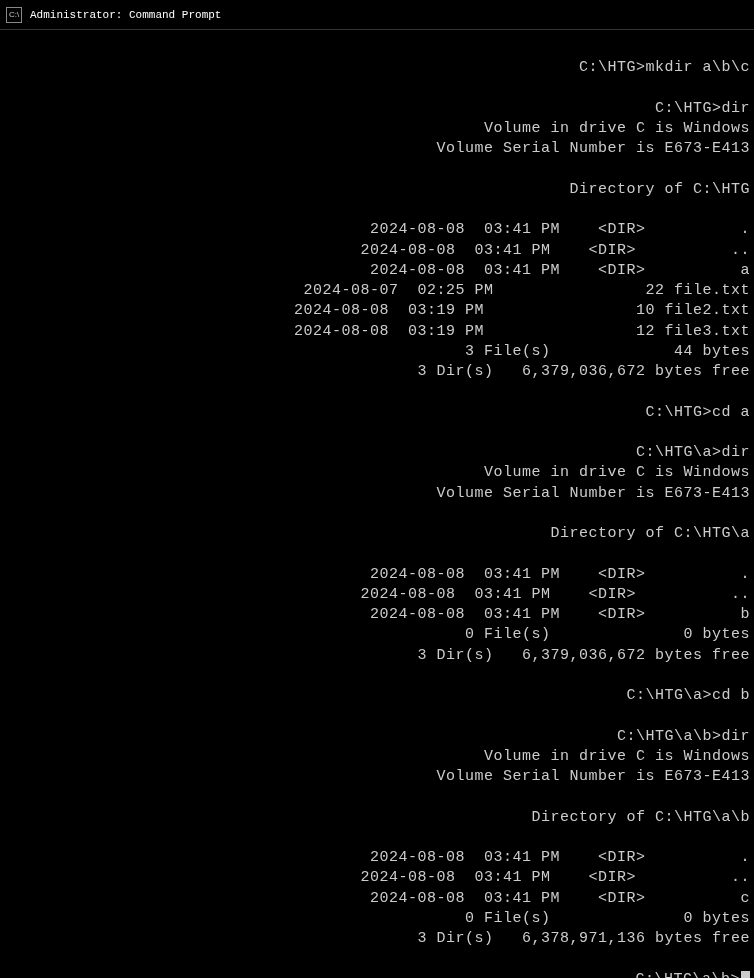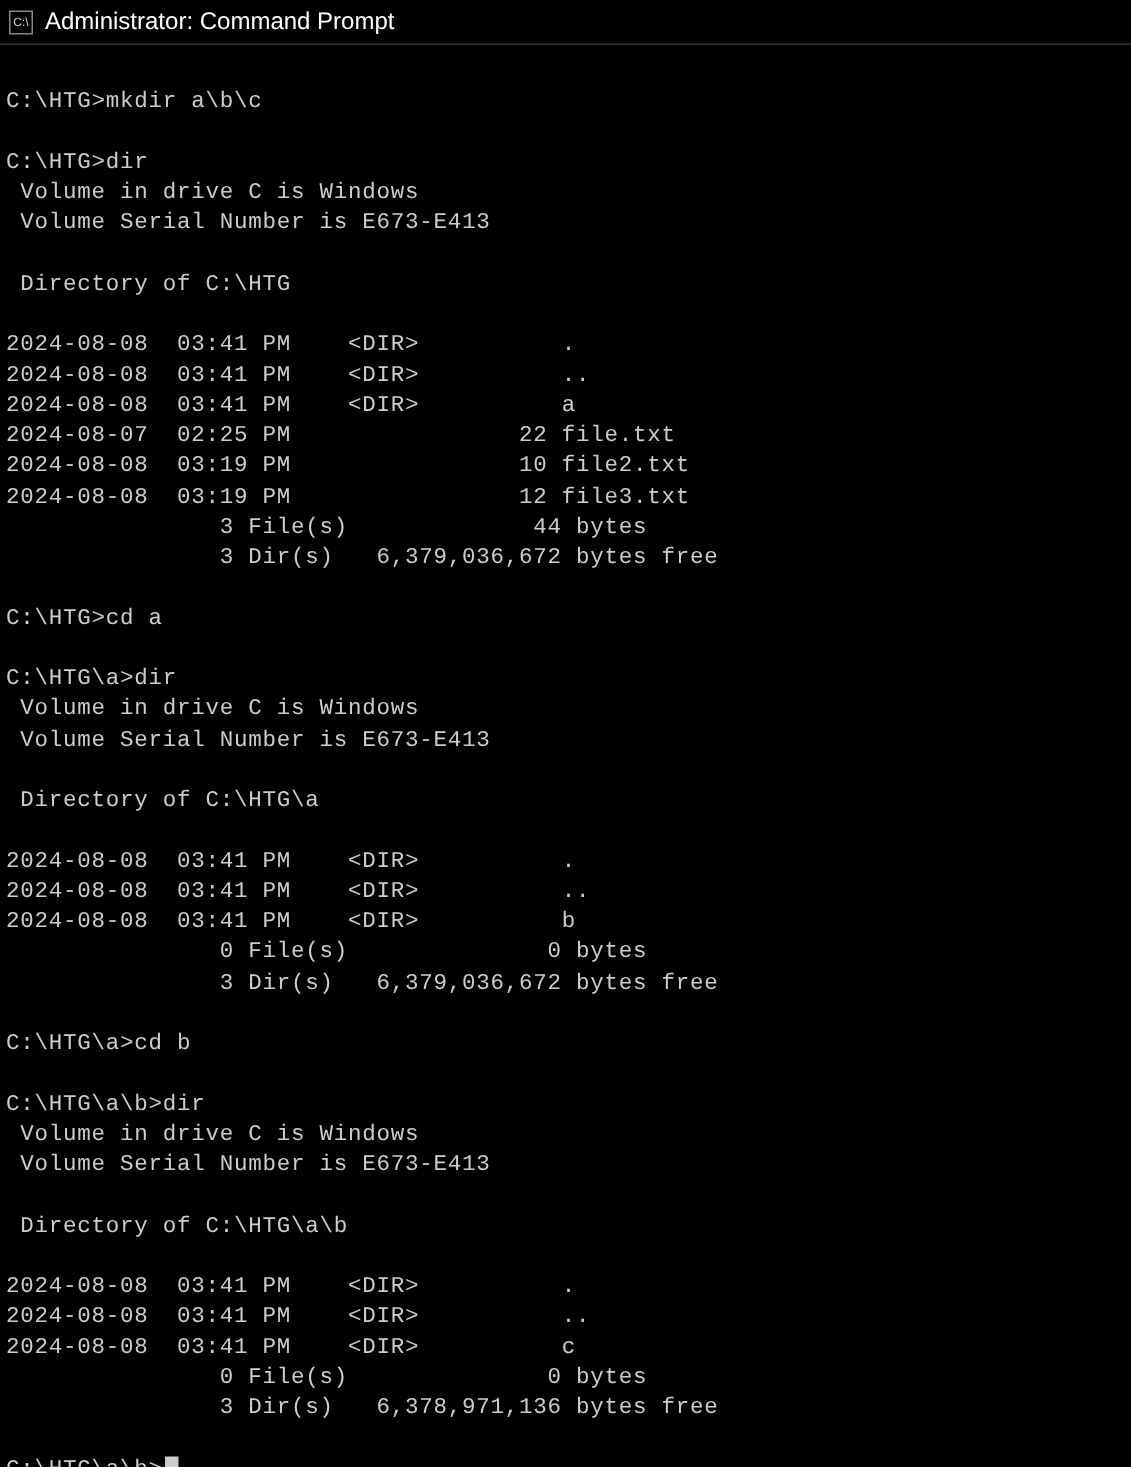--- a/index.html
+++ b/index.html
@@ -32,33 +32,34 @@
       margin-right: 8px;
       display: flex;
       align-items: center;
       justify-content: center;
       font-size: 8px;
       color: #ccc;
       font-family: sans-serif;
     }
     .titlebar-text {
       color: #fff;
-      font-family: Liberation Sans, sans-serif;
-      font-size: 16px;
+      font-family: Liberation Mono, monospace;
+      font-size: 11px;
     }
     .terminal {
       padding: 8px 4px;
       line-height: 1.35;
       white-space: pre;
       color: #ccc;
       font-weight: normal;
       letter-spacing: 0.5px;
     }
     .line {
       min-height: 1.35em;
+      text-align: right;
     }
     .cursor {
       display: inline-block;
       width: 9px;
       height: 17px;
       background: #ccc;
       vertical-align: text-bottom;
       margin-left: 1px;
     }
   </style>

